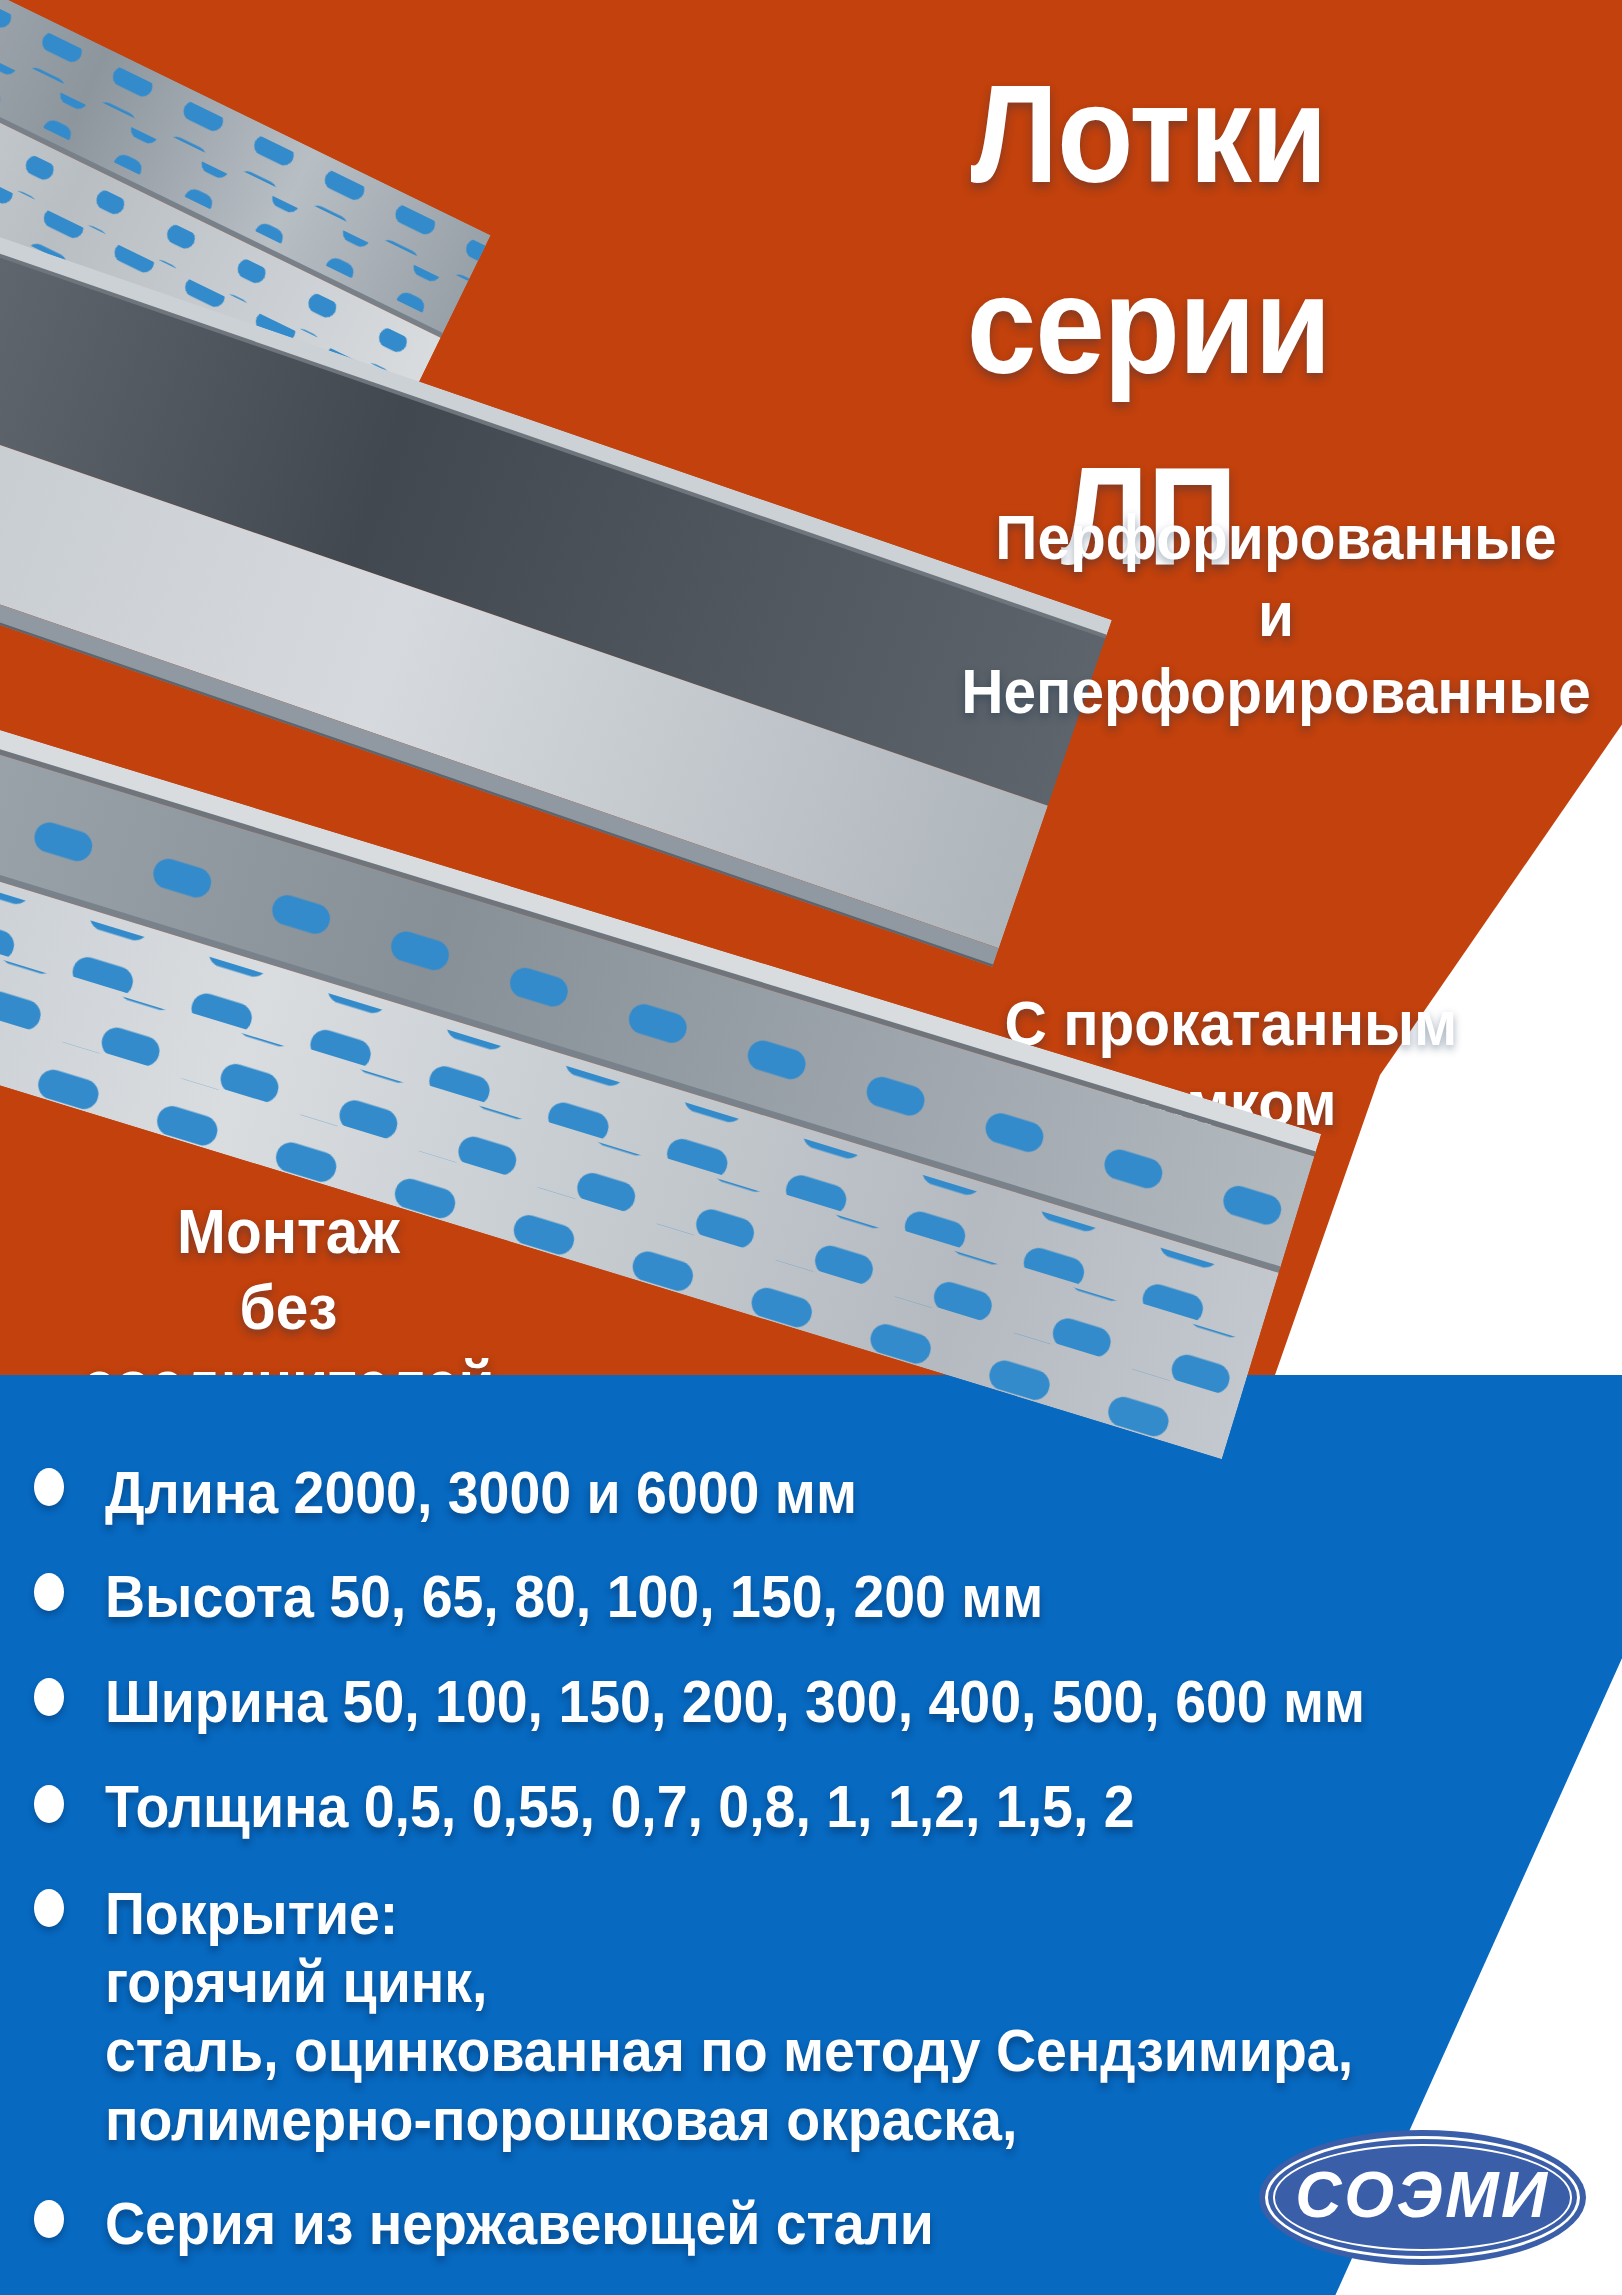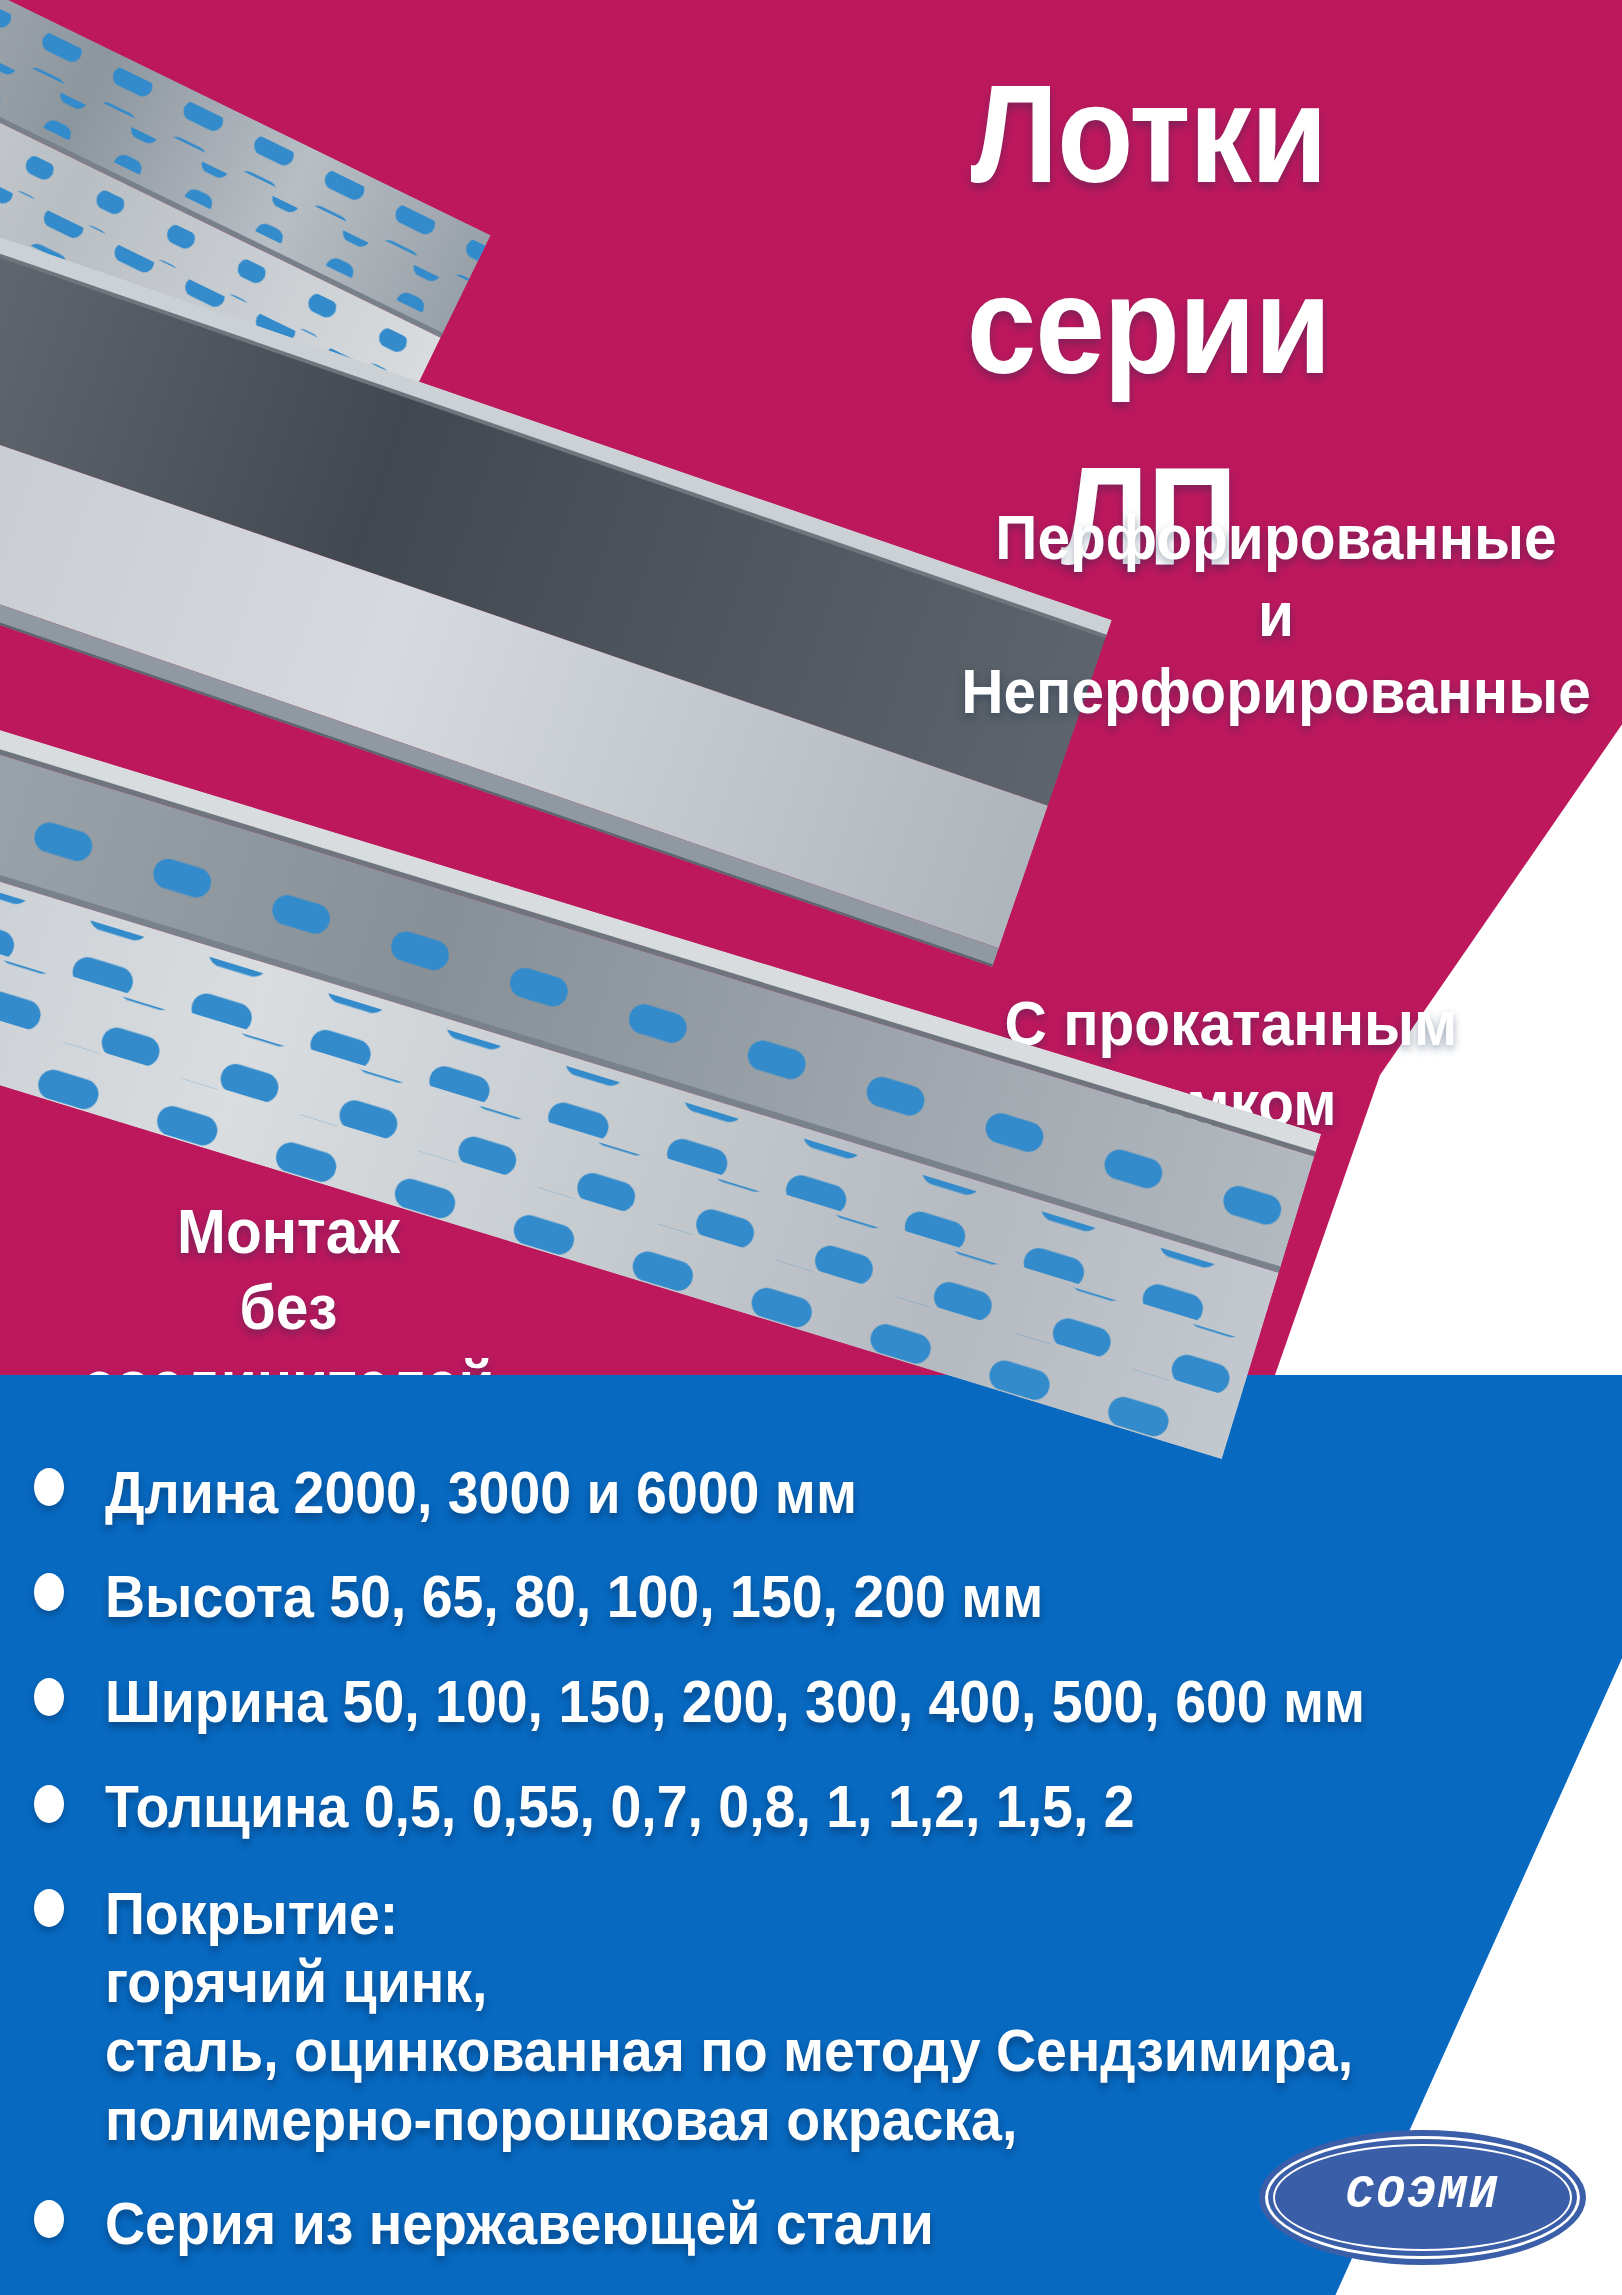--- a/index.html
+++ b/index.html
@@ -8,21 +8,21 @@
     font-family:"Liberation Sans", sans-serif;
     background:#ffffff;
     overflow:hidden;
     position:relative;
   }
   .abs{position:absolute;}
 
   
   .top-section{
     position:absolute;left:0;top:0;width:1623px;height:1375px;
-    background:#be185d;overflow:hidden;z-index:1;
+    background:#c2410c;overflow:hidden;z-index:1;
   }
   .white-wedge-top{
     position:absolute;left:0;top:0;width:1623px;height:1375px;
     background:#ffffff;
     clip-path:polygon(1623px 723px,1623px 1375px,1275px 1375px,1380px 1075px);
     z-index:6;
   }
   .bottom-section{
     position:absolute;left:0;top:1375px;width:1623px;height:921px;
     background:#0769C0;z-index:2;
@@ -85,22 +85,22 @@
     background:#3B5EA9;border-radius:50%;z-index:5;
   }
   .logo::before{
     content:"";position:absolute;inset:5.9px;border:3.9px solid #ffffff;border-radius:50%;
   }
   .logo::after{
     content:"";position:absolute;inset:14.4px;border:2px solid #ffffff;border-radius:50%;
   }
   .logo-text{
     position:absolute;inset:0;display:flex;align-items:center;justify-content:center;
-    font-family:Liberation Mono, monospace;font-style:italic;font-weight:bold;
-    font-size:47px;color:#ffffff;letter-spacing:2.6px;padding-bottom:5.2px;
+    font-family:Liberation Sans, sans-serif;font-style:italic;font-weight:bold;
+    font-size:64px;color:#ffffff;letter-spacing:2.6px;padding-bottom:5.2px;
   }
 </style>
 </head>
 <body>
 
 <svg width="0" height="0" style="position:absolute" aria-hidden="true">
   <defs>
     <linearGradient id="gWall1" x1="0" y1="0" x2="1" y2="0">
       <stop offset="0" stop-color="#a8afb6"></stop>
         <stop offset="0.35" stop-color="#8d959d"></stop>

